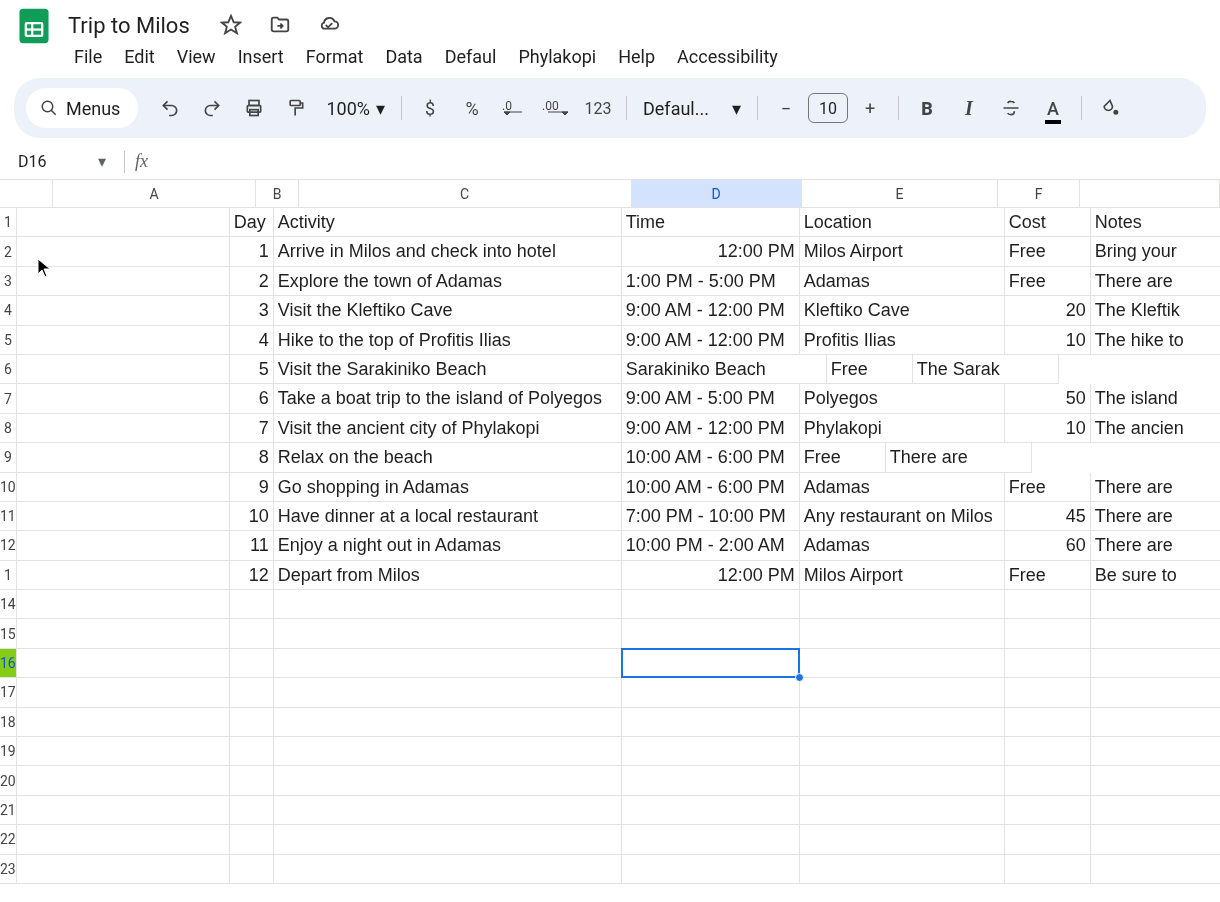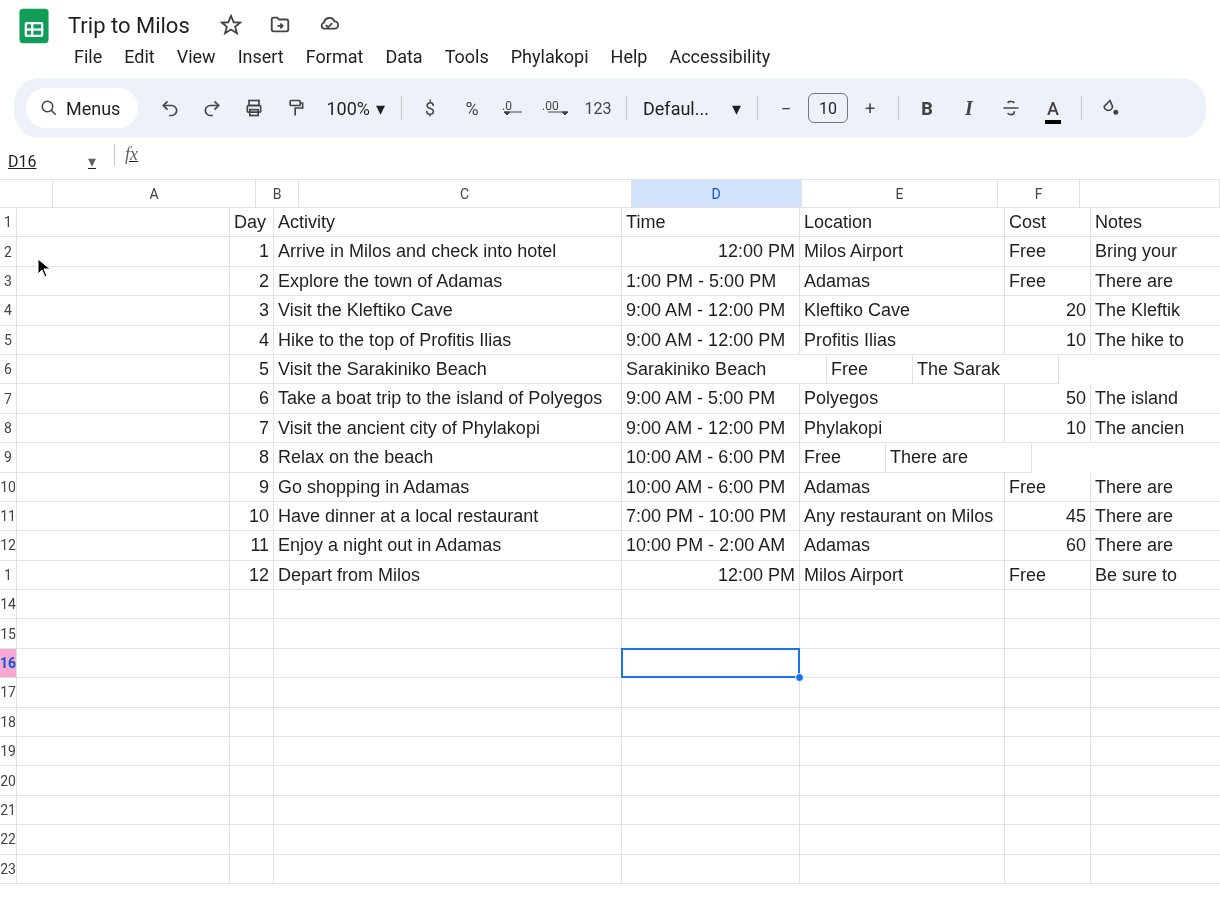--- a/index.html
+++ b/index.html
@@ -112,25 +112,25 @@
 .text-color-A::after {
   content: '';
   position: absolute;
   left: -2px; right: -2px; bottom: -5px;
   height: 4px;
   background: #000;
 }
 
 .fxbar {
   display: flex;
+  align-items: center;
   height: 36px;
   border-bottom: 1px solid #e1e3e1;
   margin-top: 6px;
-  padding-left: 0;
-  text-decoration: underline;
+  padding-left: 10px;
 }
 .namebox {
   width: 104px;
   display: flex; align-items: center; justify-content: space-between;
   font-size: 16px;
   padding: 0 8px;
   color: #1f1f1f;
 }
 .namebox .dd { color: #5f6368; }
 .fx-sep { width: 1px; height: 22px; background: #c7c7c7; margin: 0 10px; }
@@ -174,21 +174,21 @@
 .rownums { width: 55px; }
 .rownum {
   height: 29.4px;
   border-right: 1px solid #e1e3e1;
   border-bottom: 1px solid #e1e3e1;
   display: flex; align-items: center; justify-content: center;
   font-size: 14px;
   color: #444;
   background: #fff;
 }
-.rownum.sel { background: #f9a8d4; color: #0b57d0; font-weight: 700;}
+.rownum.sel { background: #84cc16; color: #0b57d0; font-weight: 400;}
 .cells { position: relative; flex: 1; }
 .row { display: flex; height: 29.4px;}
 .cell {
   border-right: 1px solid #e1e3e1;
   border-bottom: 1px solid #e1e3e1;
   padding: 0 4px;
   font-size: 18px;
   line-height: 29px;
   overflow: hidden;
   white-space: nowrap;
@@ -251,21 +251,21 @@
   </div>
 </div>
 
 <div class="menubar">
   <span class="menuitem">File</span>
   <span class="menuitem">Edit</span>
   <span class="menuitem">View</span>
   <span class="menuitem">Insert</span>
   <span class="menuitem">Format</span>
   <span class="menuitem">Data</span>
-  <span class="menuitem">Tools</span>
+  <span class="menuitem">Defaul</span>
   <span class="menuitem">Phylakopi</span>
   <span class="menuitem">Help</span>
   <span class="menuitem">Accessibility</span>
 </div>
 
 <div class="toolbar">
   <div class="menus-pill">
     <svg width="18" height="18" viewBox="0 0 24 24" fill="none" stroke="#444" stroke-width="2">
       <circle cx="10" cy="10" r="7"></circle>
         <line x1="21" y1="21" x2="15" y2="15"></line>

